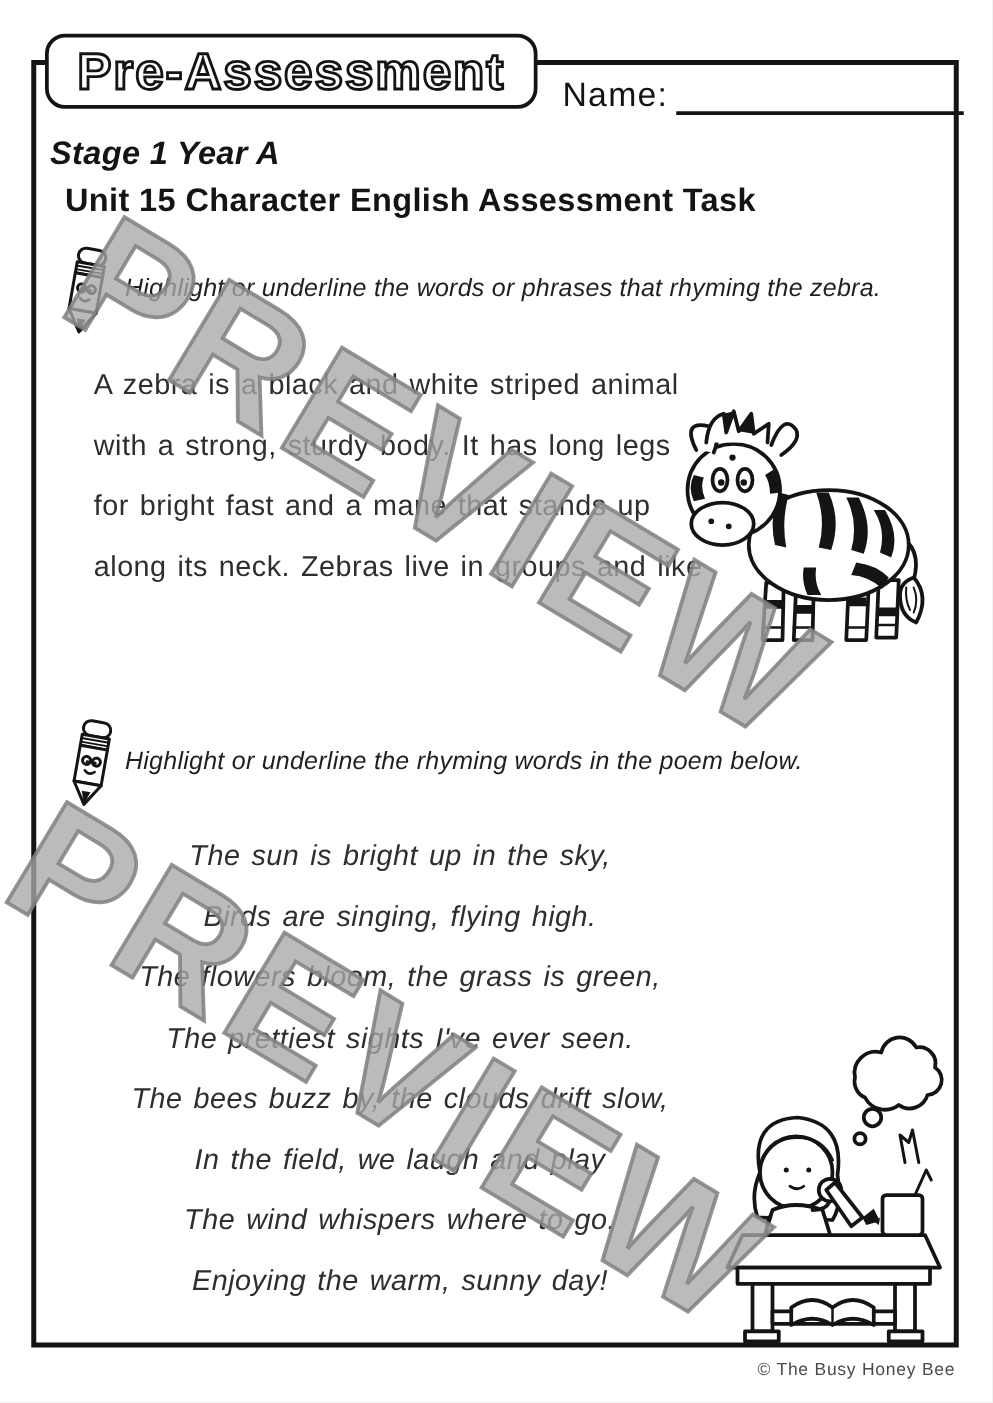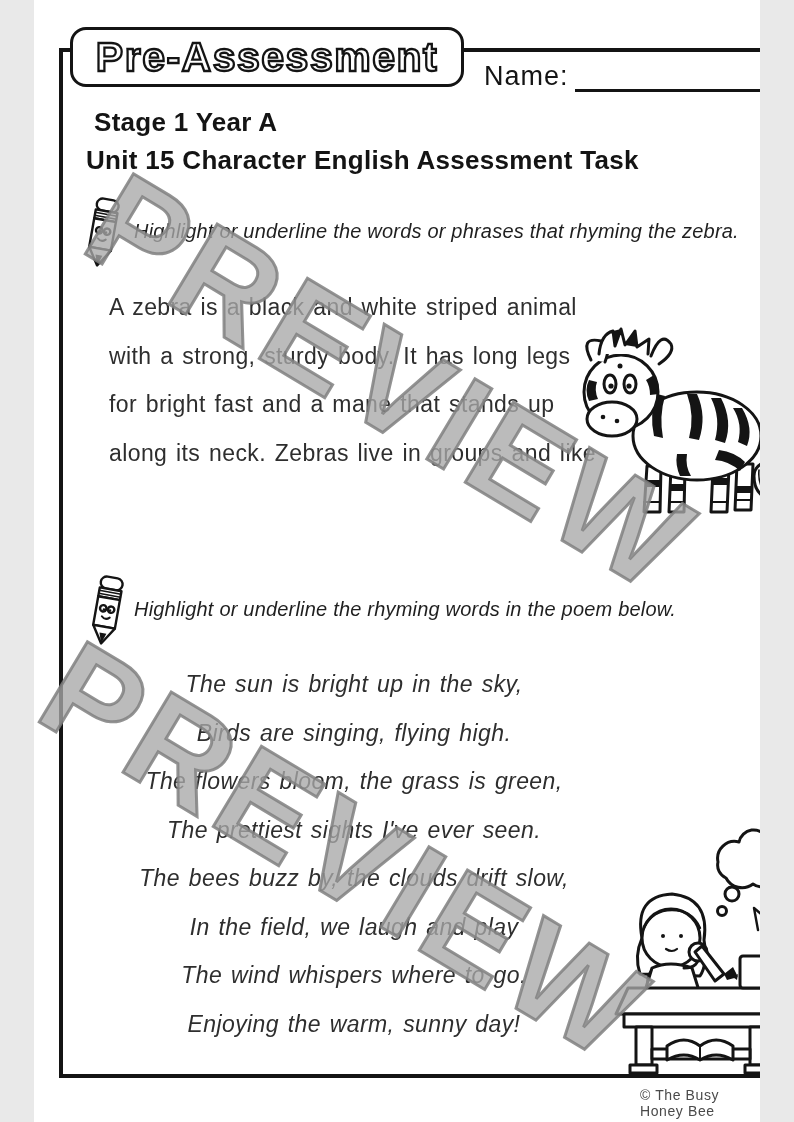--- a/index.html
+++ b/index.html
@@ -1,18 +1,18 @@
 <!DOCTYPE html>
 <html><head>
 <meta charset="utf-8">
 <style>
   * { margin:0; padding:0; box-sizing:border-box; }
   html,body { background:#e9e9e9; }
   .sheet {
-    position:relative; width:726px; height:1122px; background:#ffffff;
+    position:relative; width:794px; height:1122px; background:#ffffff;
     margin:0 auto; overflow:hidden;
     font-family:"Liberation Sans", sans-serif; color:#141414;
   }
   .page-border {
     position:absolute; left:25px; top:48px; width:742px; height:1030px;
     border:4px solid #141414; z-index:1;
   }
   .title-box {
     position:absolute; left:36px; top:27px; width:394px; height:60px;
     background:#fff; border:3.5px solid #141414; border-radius:16px;
@@ -21,21 +21,21 @@
   .title-text {
     font-size:41px; font-weight:800; letter-spacing:1.5px; color:#ffffff;
     -webkit-text-stroke:2.3px #141414; white-space:nowrap;
   }
   .name-row {
     position:absolute; left:450px; top:60px; display:flex; align-items:flex-end;
     gap:6px; z-index:3;
   }
   .name-label { font-size:27px; letter-spacing:1px; }
   .name-line { width:230px; height:32px; border-bottom:3px solid #141414; }
-  .h1 { position:absolute; left:60px; top:107px; font-size:26px; font-weight:800; letter-spacing:0.3px; z-index:2; }
+  .h1 { position:absolute; left:40px; top:107px; font-size:26px; font-weight:800; letter-spacing:0.3px; z-index:2;font-style:italic; }
   .h2 { position:absolute; left:52px; top:145px; font-size:26px; font-weight:800; letter-spacing:0.3px; z-index:2; }
   .task-icon { position:absolute; z-index:2; }
   .icon1 { left:40px; top:196px; }
   .icon2 { left:44px; top:574px; }
   .instruction {
     position:absolute; font-size:20px; font-style:italic; color:#1f1f1f;
     letter-spacing:0.2px; z-index:2; white-space:nowrap;
   }
   .instr1 { left:100px; top:220px; }
   .instr2 { left:100px; top:598px; }

